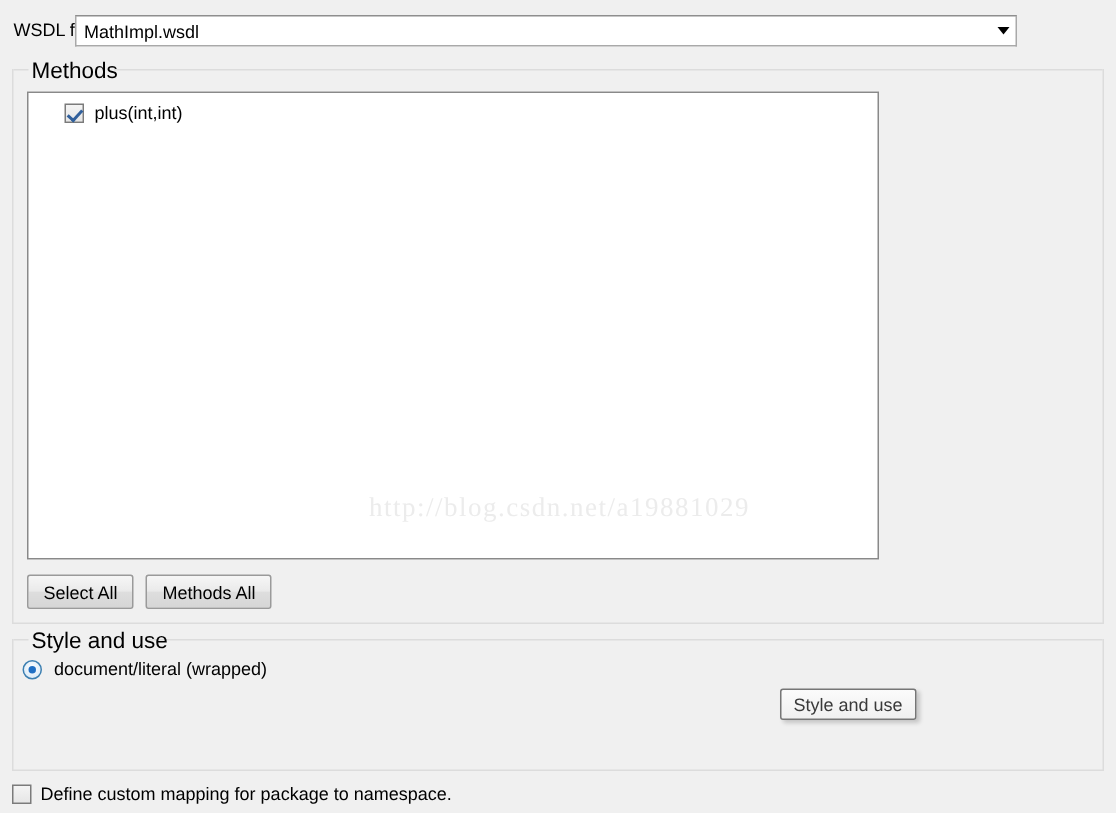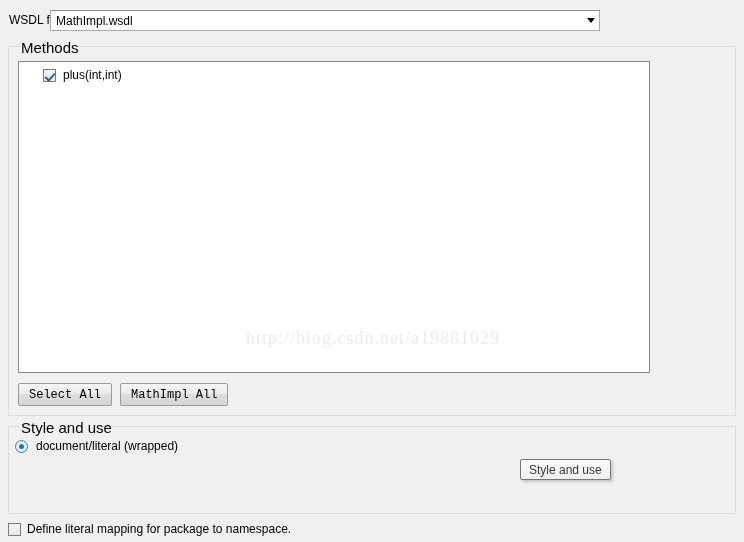--- a/index.html
+++ b/index.html
@@ -27,21 +27,21 @@
   }
   .wsdl-label {
     margin-left: 9px;
     font-size: 12px;
     color: #000;
     white-space: nowrap;
   }
   .combo {
     position: absolute;
     left: 50px; top: 10px;
-    width: 550px; height: 21px;
+    width: 628px; height: 21px;
     background: #ffffff;
     border: 1px solid #a9a9a9;
     border-top-color: #8e8e8e;
     box-sizing: border-box;
     display: flex;
     align-items: center;
   }
   .combo-value {
     padding-left: 5px;
     font-size: 12px;
@@ -88,21 +88,21 @@
     top: -7px;
     font-size: 15px;
     color: #000;
     background: transparent;
     white-space: nowrap;
   }
 
   .method-list {
     position: absolute;
     left: 9px; top: 15px;
-    width: 632px; height: 312px;
+    width: 568px; height: 312px;
     background: #ffffff;
     border: 1px solid #898989;
     box-sizing: border-box;
     overflow: hidden;
   }
   .method-item {
     display: flex;
     align-items: center;
     height: 18px;
     padding-left: 24px;
@@ -156,21 +156,21 @@
     gap: 8px;
   }
   .btn {
     height: 23px;
     min-width: 66px;
     padding: 0 10px;
     box-sizing: border-box;
     background: linear-gradient(180deg, #f6f6f6 0%, #eaeaea 48%, #dedede 50%, #d6d6d6 100%);
     border: 1px solid #9a9a9a;
     border-radius: 2px;
-    font-family: Liberation Mono, monospace;
+    font-family: Liberation Sans, sans-serif;
     font-size: 12px;
     color: #000;
     display: flex;
     align-items: center;
     justify-content: center;
     white-space: nowrap;
   }
 
   
   .group-style {
@@ -270,33 +270,33 @@
   <div class="method-list">
     <div class="method-item">
       <span class="chk checked"></span>
       <span class="method-label">plus(int,int)</span>
     </div>
     <div class="watermark">http://blog.csdn.net/a19881029</div>
   </div>
 
   <div class="btn-row">
     <div class="btn">Select All</div>
-    <div class="btn">MathImpl All</div>
+    <div class="btn">Methods All</div>
   </div>
 </div>
 
 <div class="group group-style">
   <div class="group-top-border" style="left:0; width:10px;"></div>
   <div class="group-top-border" style="left:90px; right:0;"></div>
   <div class="group-legend" style="left:12px;">Style and use</div>
 
   <div class="radio-row r1">
     <span class="radio selected"></span>
     <span class="radio-label">document/literal (wrapped)</span>
   </div>
 </div>
 
 <div class="bottom-chk-row">
   <span class="chk"></span>
-  <span class="bottom-chk-label">Define literal mapping for package to namespace.</span>
+  <span class="bottom-chk-label">Define custom mapping for package to namespace.</span>
 </div>
 
 <div class="tooltip">Style and use</div>
 
 </body></html>

